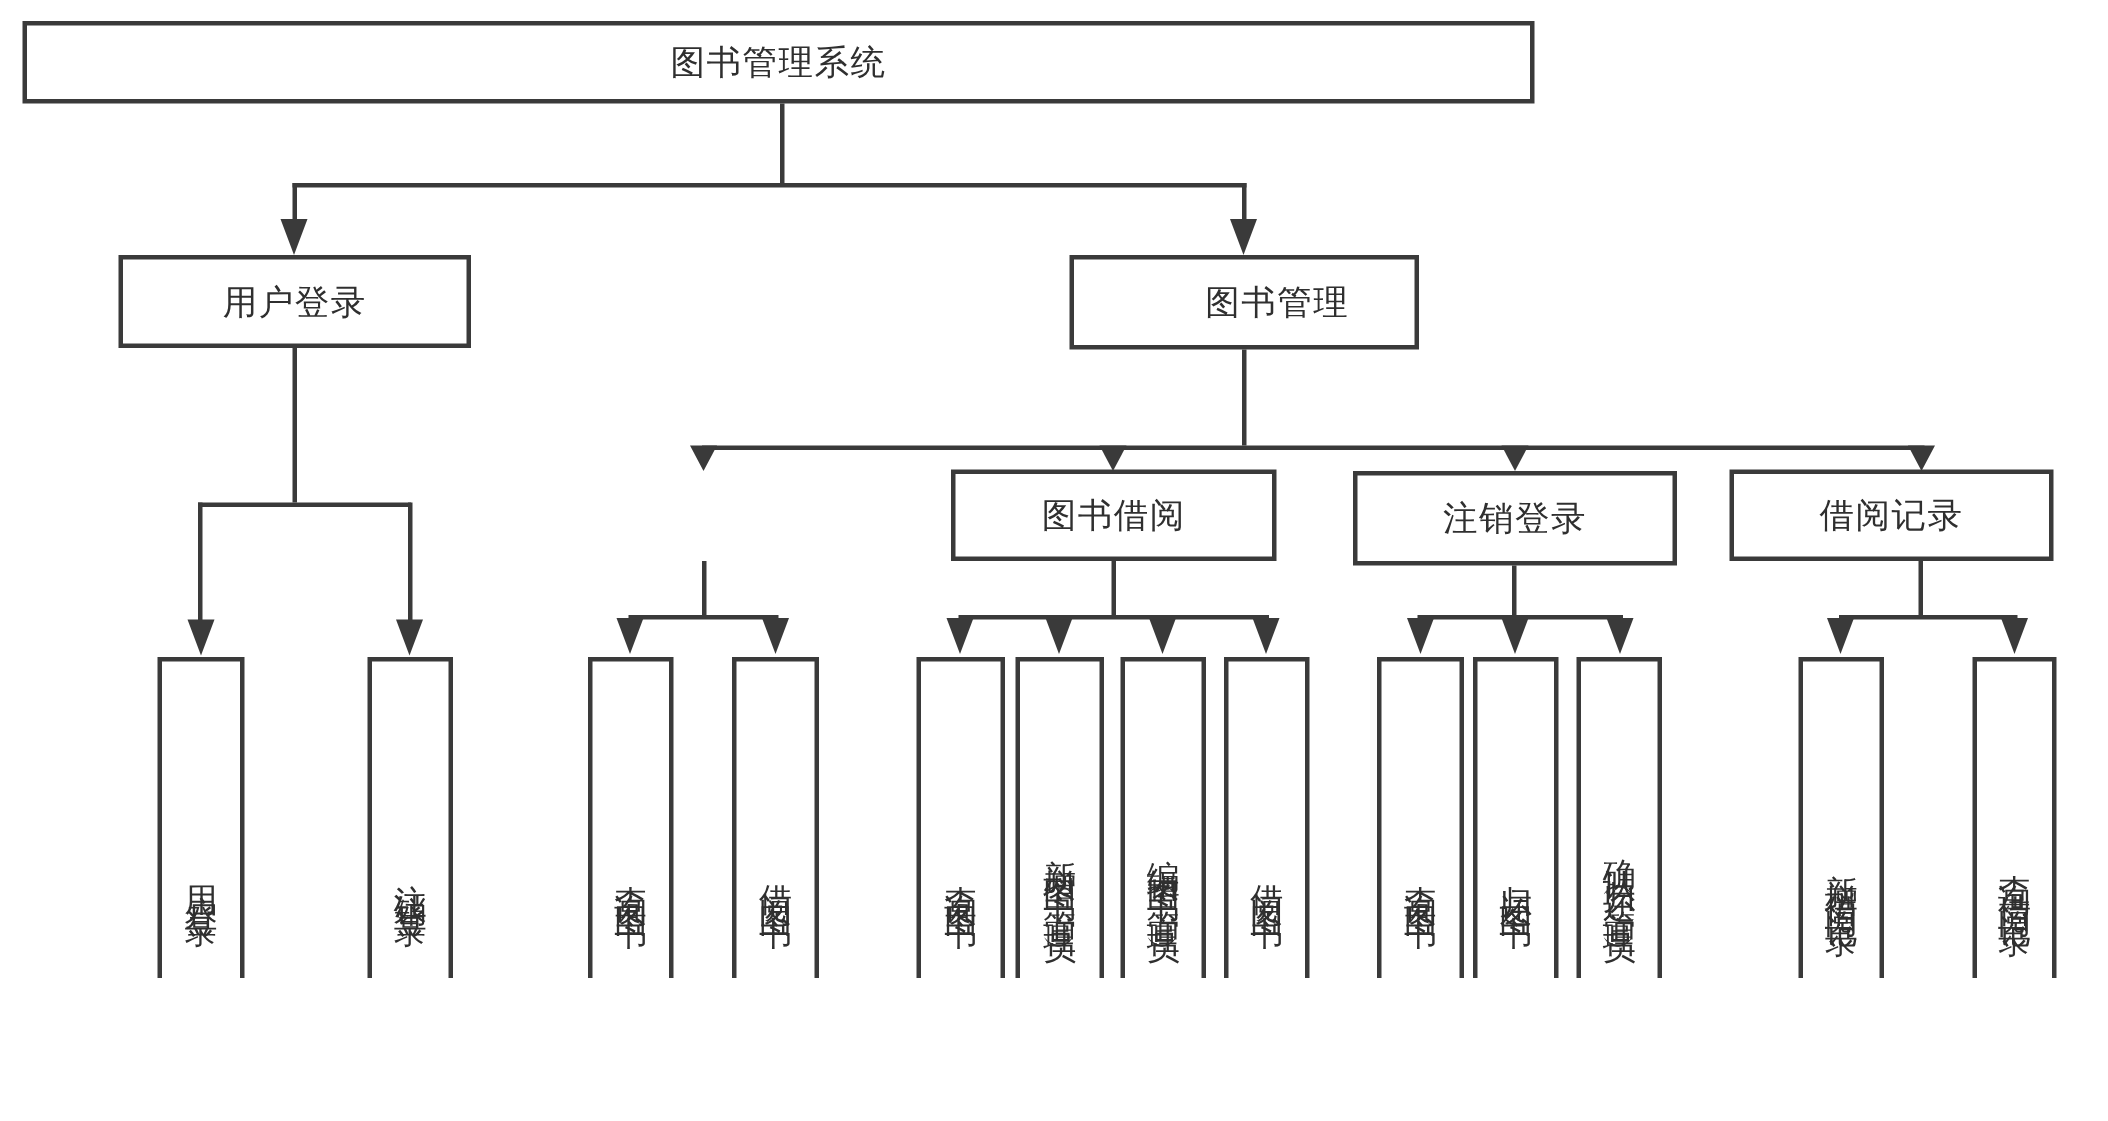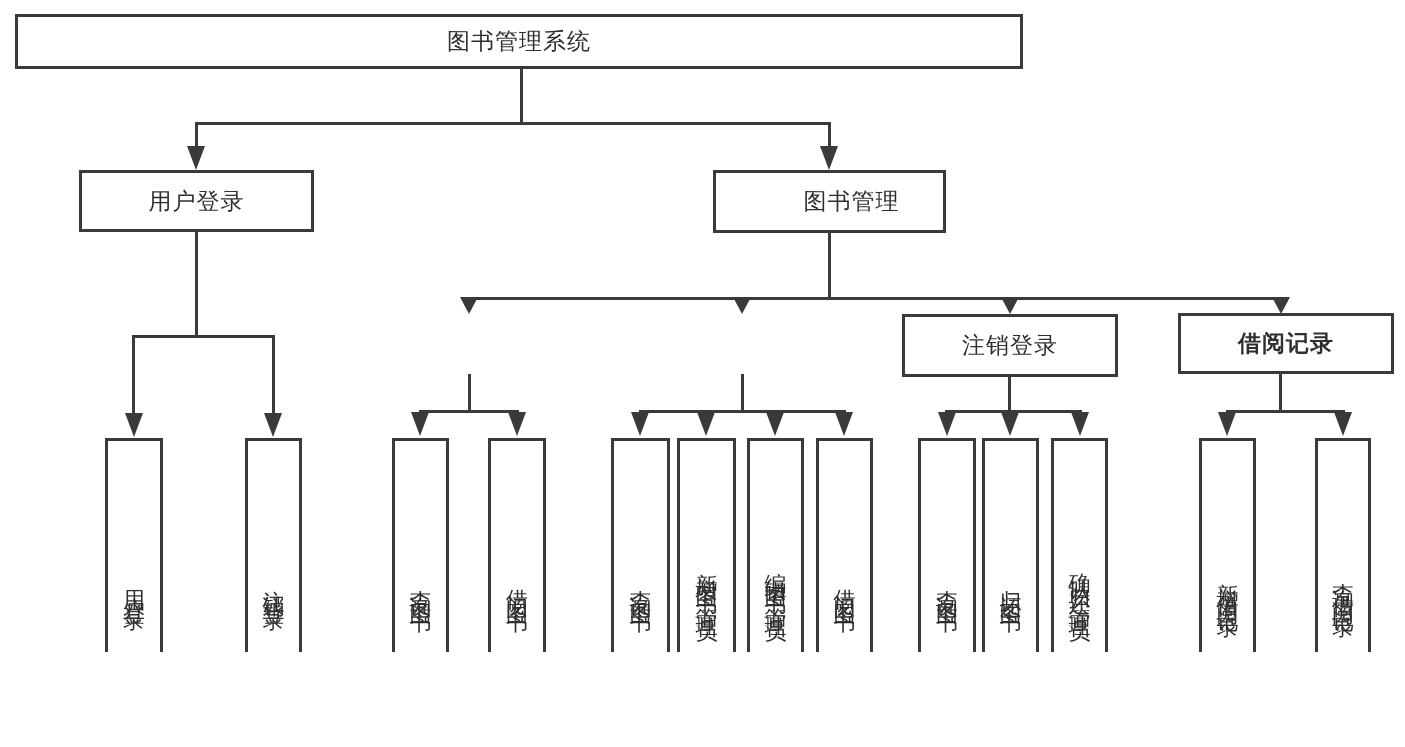--- a/index.html
+++ b/index.html
@@ -42,26 +42,29 @@
 
   <div class="box" style="left:79px;top:170px;width:235px;height:62px;">
     <span>用户登录</span>
   </div>
 
   <div class="box" style="left:713px;top:170px;width:233px;height:63px;padding-left:44px;">
     <span>图书管理</span>
   </div>
 
 
+  <div class="box" style="left:634px;top:313px;width:217px;height:61px;">
+    <span>图书借阅</span>
+  </div>
 
   <div class="box" style="left:902px;top:314px;width:216px;height:63px;">
     <span>注销登录</span>
   </div>
 
-  <div class="box" style="left:1178px;top:313px;width:216px;height:61px;font-weight:bold;">
+  <div class="box" style="left:1153px;top:313px;width:216px;height:61px;">
     <span>借阅记录</span>
   </div>
 
   <div class="box leaf" style="left:105px;top:438px;width:58px;height:296px;">
     <span class="vtext">用户登录</span>
   </div>
 
   <div class="box leaf" style="left:245px;top:438px;width:57px;height:296px;">
     <span class="vtext">注销登录</span>
   </div>

